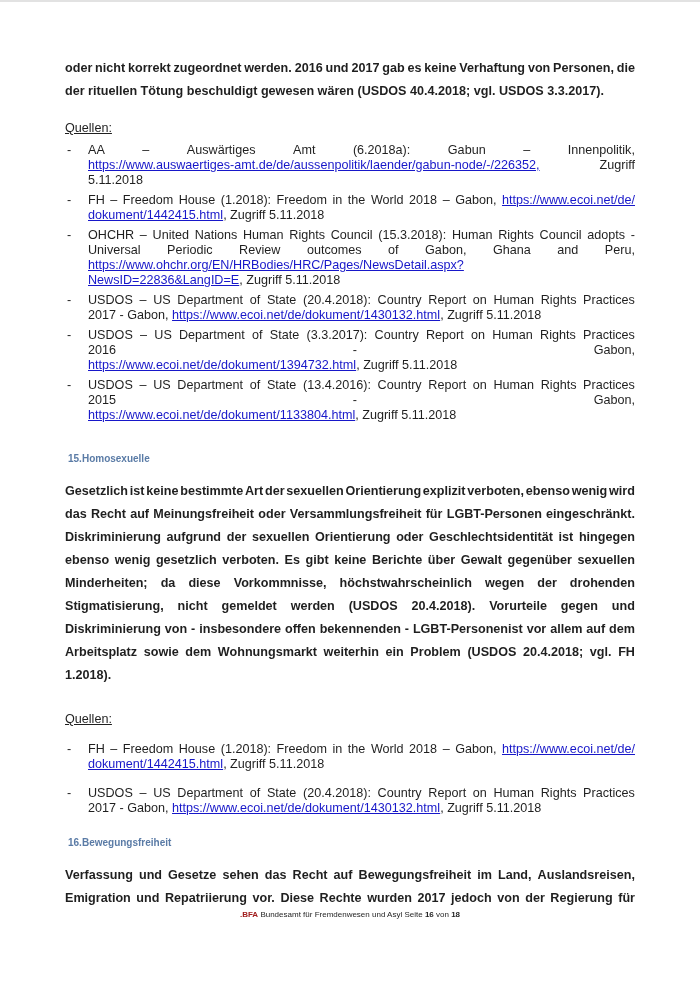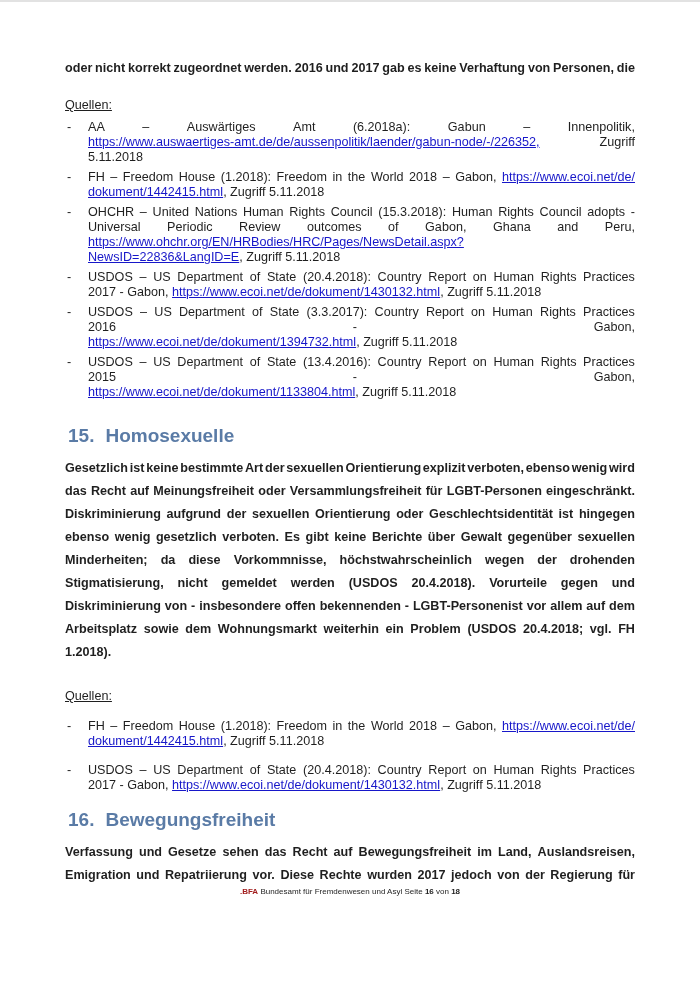--- a/index.html
+++ b/index.html
@@ -16,22 +16,22 @@
   .lnk{color:var(--link,#1717c9);text-decoration:underline;cursor:pointer;}
   .quellen{font-size:12.6px;line-height:17px;text-decoration:underline;margin:17px 0 6px 0;}
   .quellen.q2{margin:24px 0 14px 0;}
   .src-list{font-size:12.6px;}
   .src-item{display:flex;margin-bottom:5px;}
   .src-list.list2 .src-item{margin-bottom:14px;}
   .src-marker{flex:none;width:23px;padding-left:2px;box-sizing:border-box;line-height:15px;}
   .src-content{flex:1;min-width:0;}
   .src-content .tline{line-height:15px;white-space:pre-wrap;}
   .sec-heading{
-    color:var(--accent,#5a7ba6);font-weight:bold;font-size:19px;line-height:17px;
-    margin-top:27px;padding-left:3px;display:flex;gap:11px;
+    color:var(--accent,#5a7ba6);font-weight:bold;font-size:10px;line-height:17px;
+    margin-top:27px;padding-left:3px;display:flex;
   }
   .sec-heading.h16{margin-top:18px;}
   .para{margin-top:13px;font-weight:bold;}
   .para.intro{margin-top:0;}
   .footer{
     text-align:center;font-size:8px;line-height:10px;
     white-space:pre-wrap;color:#1f1f1f;
   }
   .footer .bfa{color:var(--brand,#a11d1d);font-weight:bold;}
   .footer .pg{font-weight:bold;}
@@ -52,20 +52,21 @@
         <span>und</span>
         <span>2017</span>
         <span>gab</span>
         <span>es</span>
         <span>keine</span>
         <span>Verhaftung</span>
         <span>von</span>
         <span>Personen,</span>
         <span>die</span>
       </div>
+      <div class="tline"><span>der rituellen Tötung beschuldigt gewesen wären (USDOS 40.4.2018; vgl. USDOS 3.3.2017).</span></div>
     </div>
 
   <div class="quellen">Quellen:</div>
   <div class="src-list" id="list1">
       <div class="src-item">
         <div class="src-marker">-</div>
         <div class="src-content">
           <div class="tline spread"><span>AA</span><span>–</span><span>Auswärtiges</span><span>Amt</span><span>(6.2018a):</span><span>Gabun</span><span>–</span><span>Innenpolitik,</span></div>
           <div class="tline spread"><span class="lnk">https://www.auswaertiges-amt.de/de/aussenpolitik/laender/gabun-node/-/226352,</span><span>Zugriff</span></div>
           <div class="tline"><span>5.11.2018</span></div>

